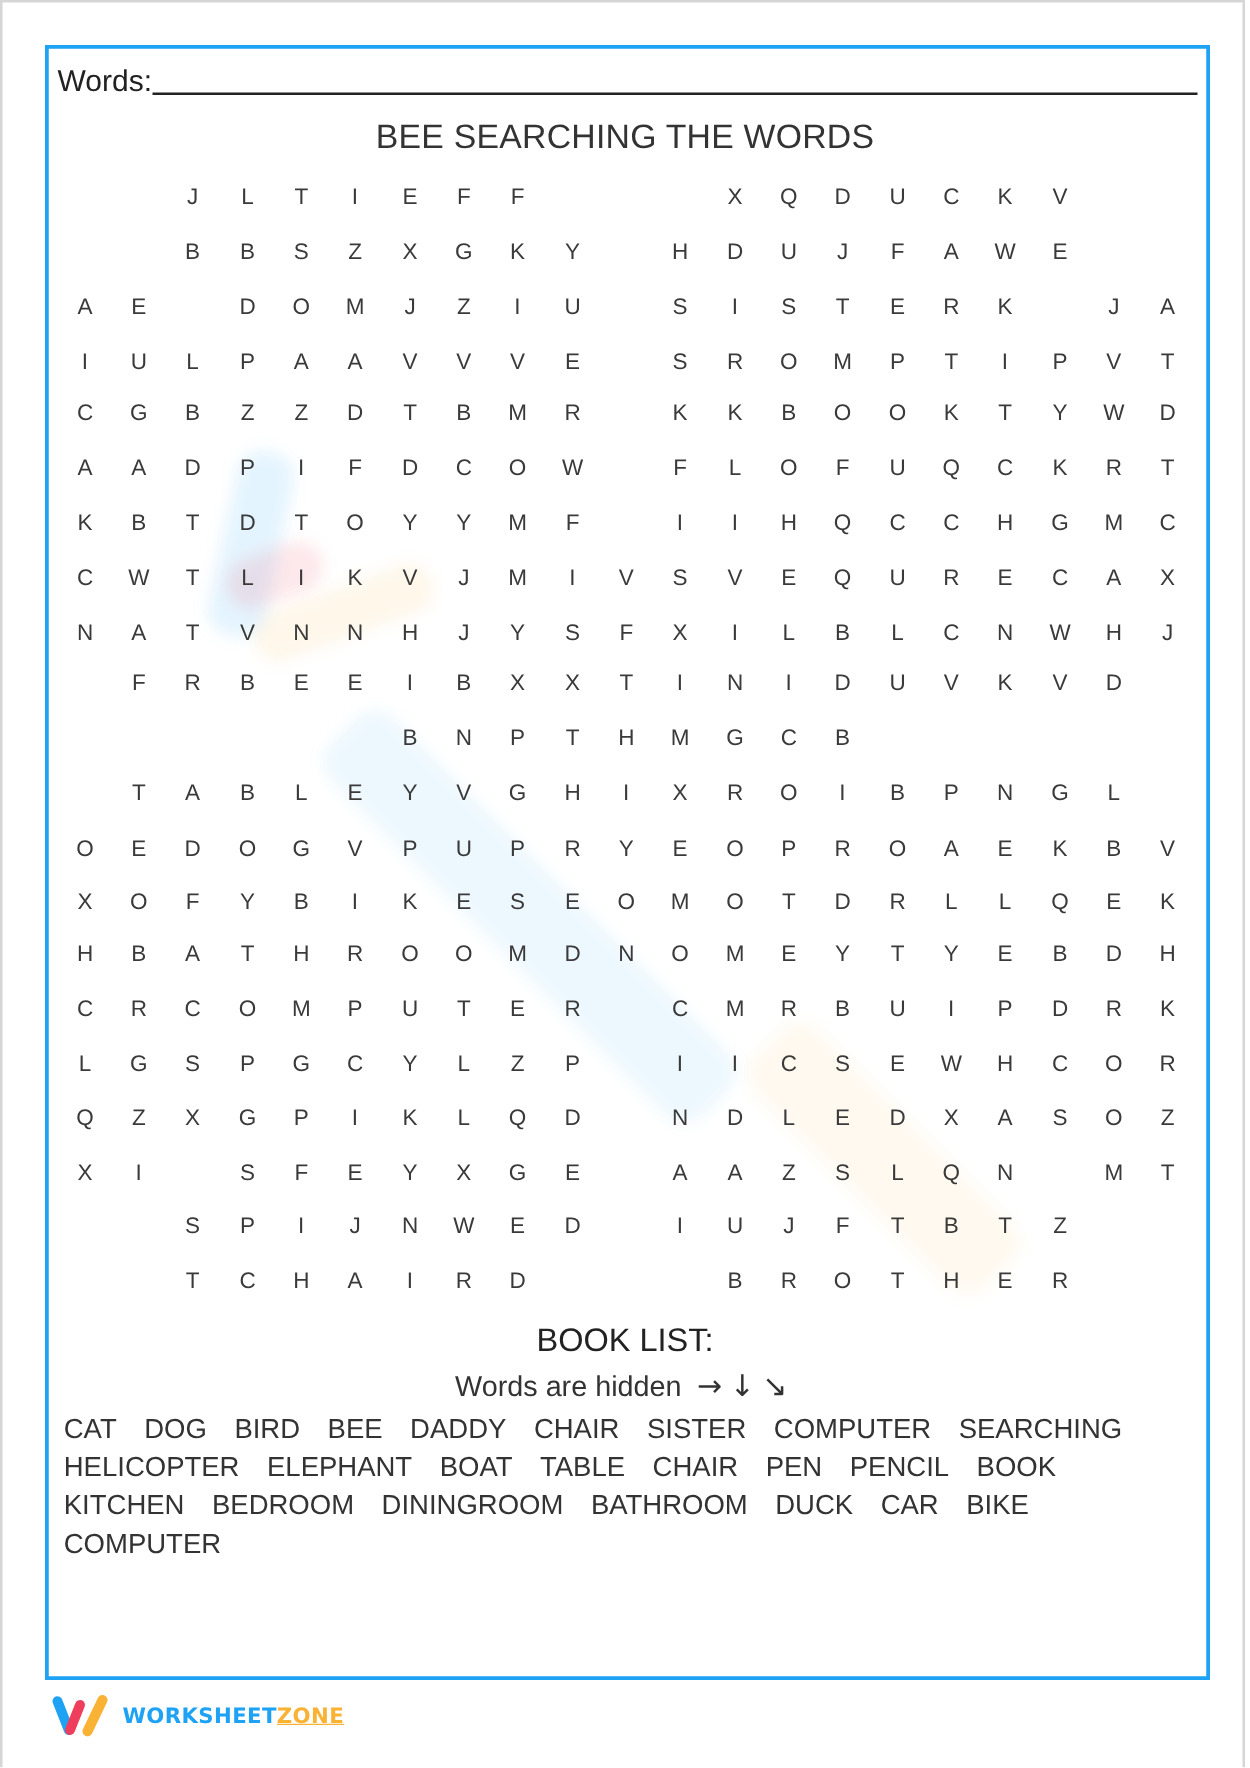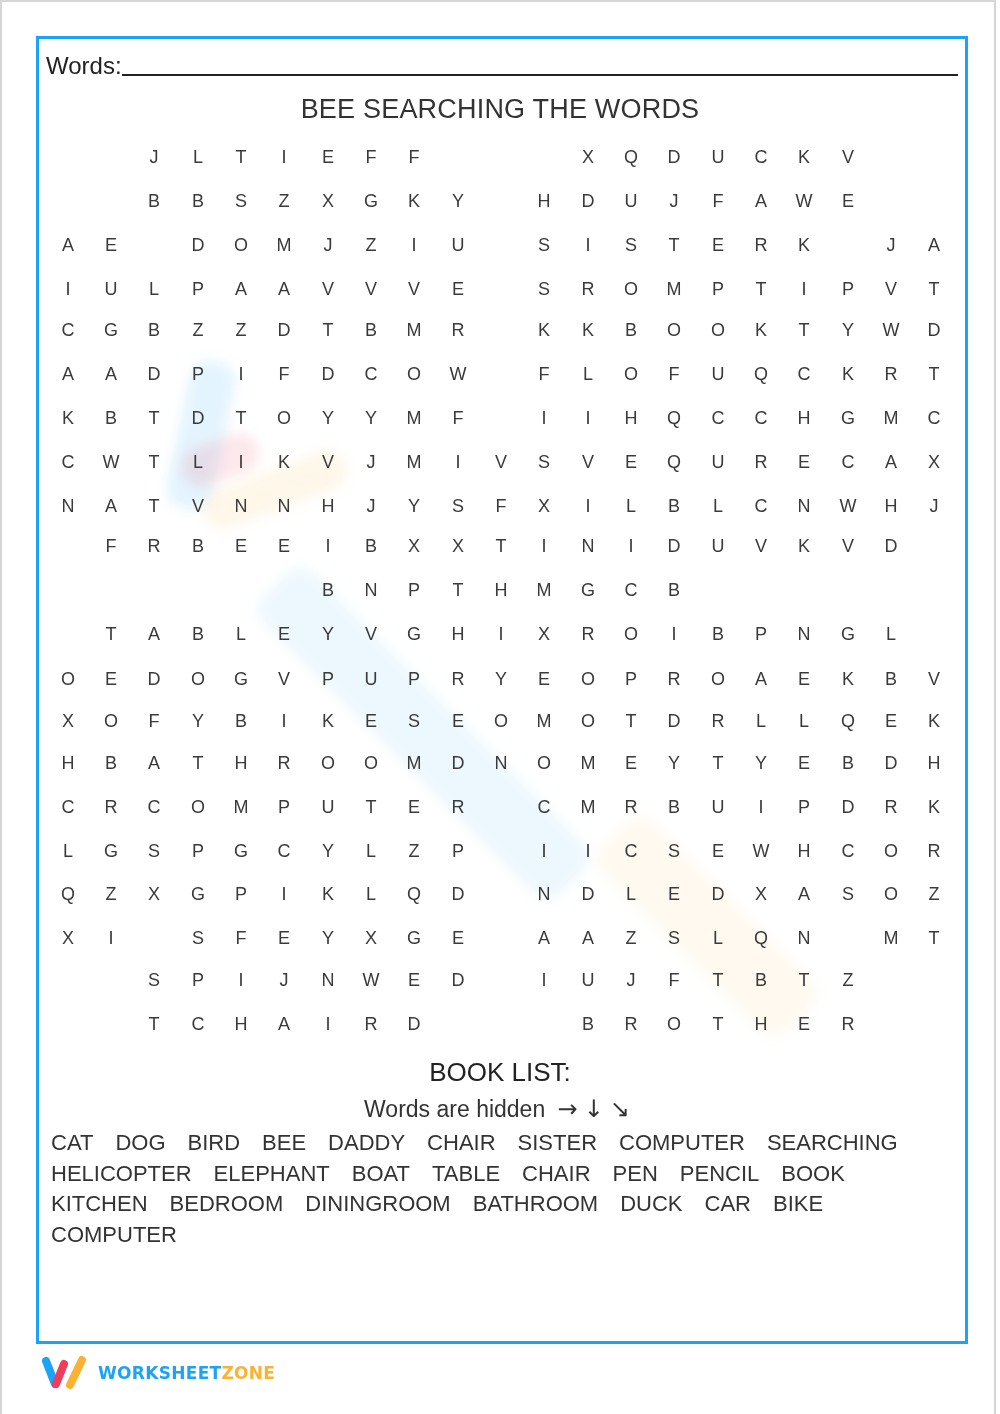--- a/index.html
+++ b/index.html
@@ -45,21 +45,21 @@
   .wl-sub .arrows { font-family: "DejaVu Sans", sans-serif; font-size: 24px; margin-left: 6px; letter-spacing: 6px; }
   .words {
     position: absolute; left: 51px; top: 1128px; width: 900px;
     font-size: 22px; font-family: "Liberation Sans", sans-serif; color: #333; line-height: 30.5px;
   }
   .word-line { white-space: nowrap; }
   .word { margin-right: 22px; display: inline-block; }
   .footer-logo { position: absolute; left: 40px; top: 1356px; display: flex; align-items: center; }
   .logo-text { font-family: "DejaVu Sans", sans-serif; font-weight: bold; font-size: 17px; margin-left: 10px; letter-spacing: 0.3px; }
   .logo-text .w1 { color: #1ea2f4; }
-  .logo-text .w2 { color: #f9b233; }
+  .logo-text .w2 { color: #f9b233; text-decoration: underline; }
   .footer-right {
     position: absolute; right: 40px; top: 1356px; text-align: right;
     font-family: "Liberation Sans", sans-serif; font-size: 19px; color: #777; line-height: 27px;
   }
 </style>
 </head>
 <body>
 
 <div class="page-border"></div>
 <div class="sheet"></div>

